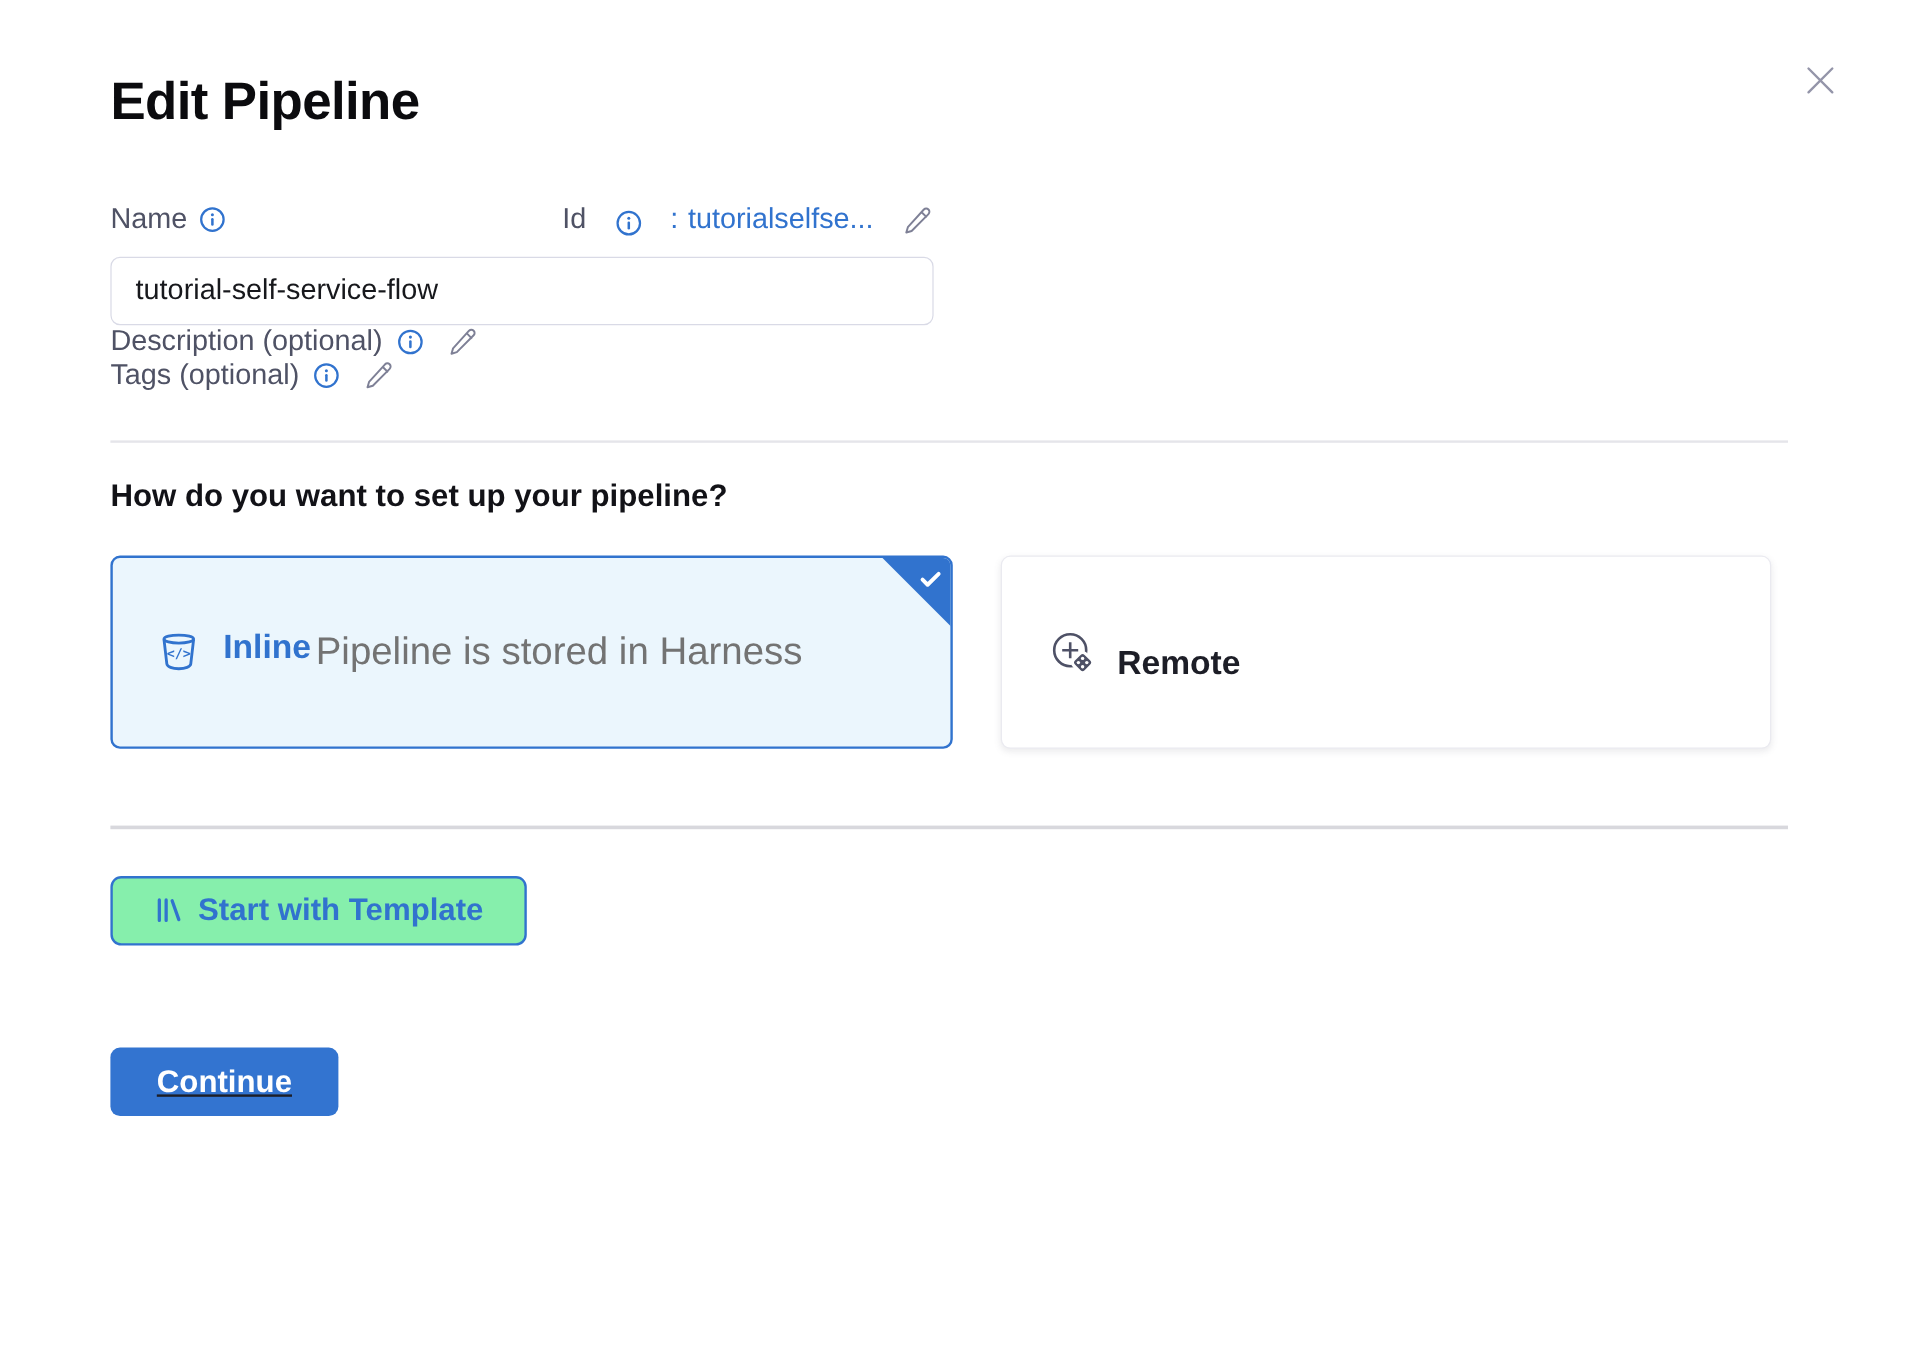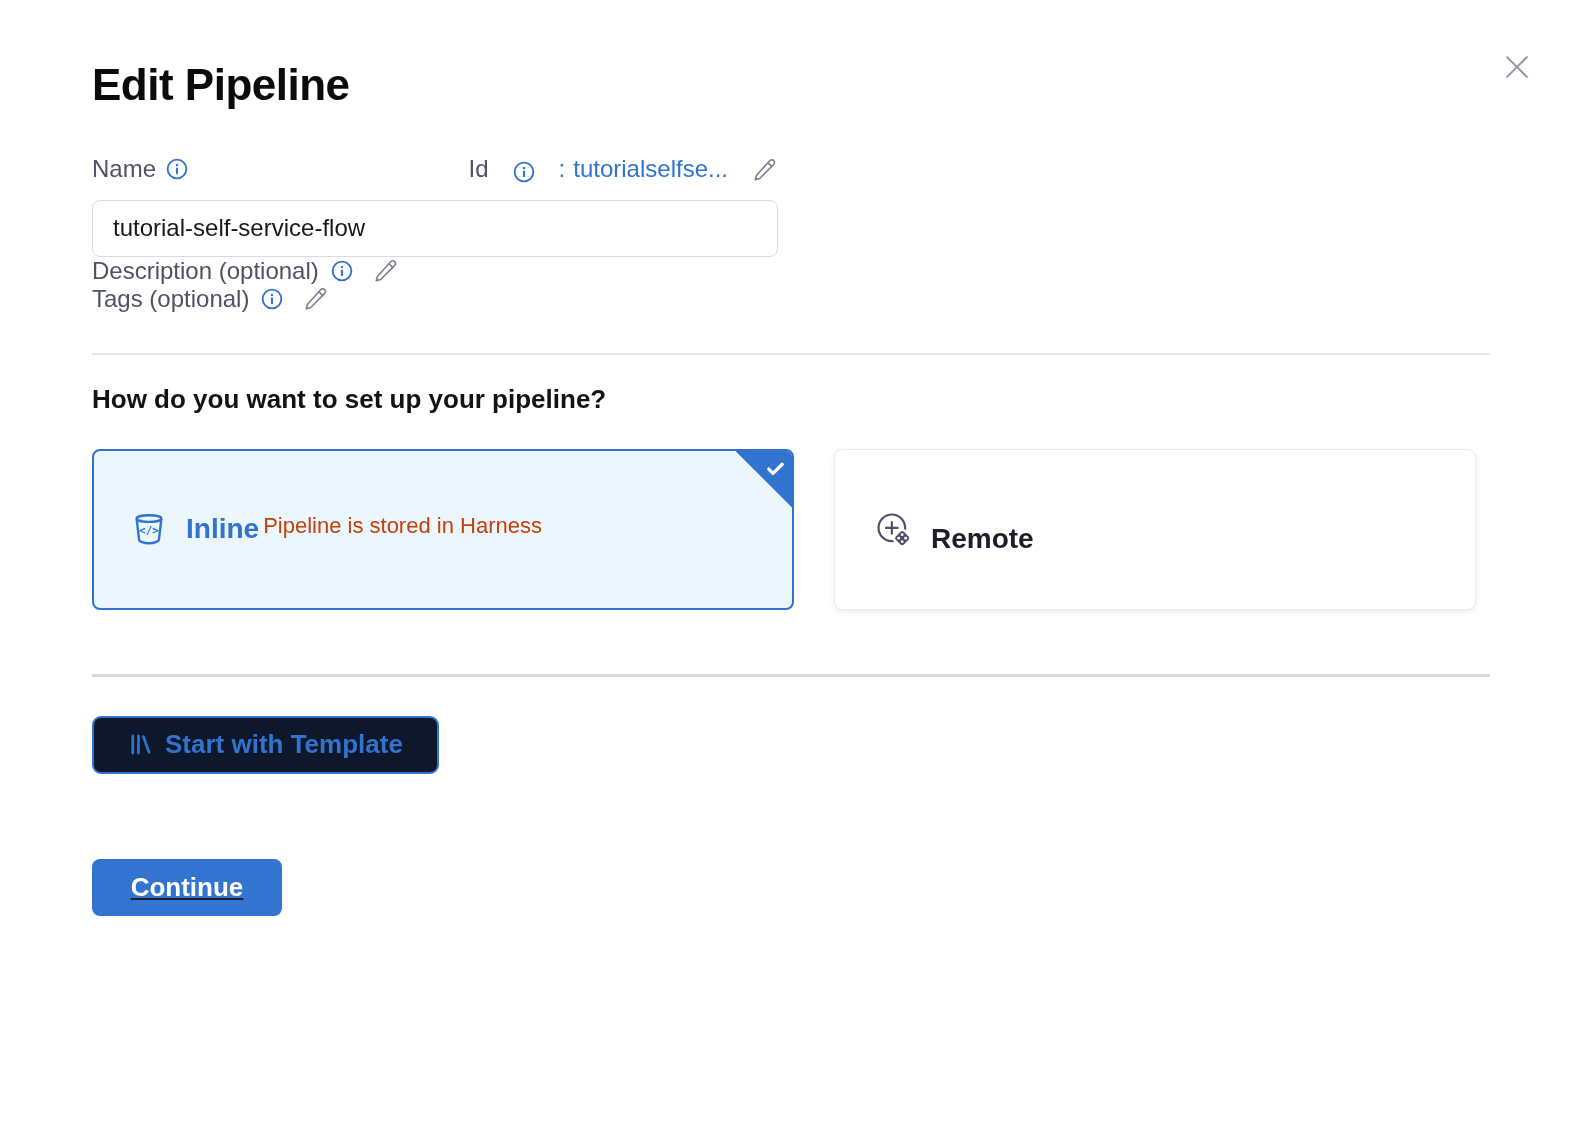--- a/index.html
+++ b/index.html
@@ -14,21 +14,21 @@
     position:absolute; top:48px; right:58px;
     width:38px; height:38px; background:none; border:none; cursor:pointer;
     display:flex; align-items:center; justify-content:center; padding:0;
   }
   .content { margin-left:92px; width:1398px; }
   h1.dialog-title {
     margin:0; padding-top:60px; font-size:44px; line-height:1.15;
     font-weight:700; color:#0b0b0e; letter-spacing:-0.5px;
   }
   .form-head {
-    width:686px; margin-top:44px;
+    width:686px; margin-top:58px;
     display:flex; justify-content:space-between; align-items:center;
     font-size:24px; color:#4f5265;
   }
   .label-group { display:flex; align-items:center; gap:10px; }
   .id-group { display:flex; align-items:flex-end; gap:24px; }
   .id-link-group { display:flex; align-items:center; gap:8px; color:#3173ce; }
   .id-link { color:#3173ce; text-decoration:none; cursor:pointer; }
   .name-input {
     display:block; width:686px; height:57px; margin-top:17px;
     border:1px solid #d9dae6; border-radius:8px; background:#fff;
@@ -56,31 +56,31 @@
     width:702px; background:#ebf6fd; border:2px solid #3173ce; padding-left:36px;
   }
   .store-card.unselected {
     width:642px; border:1px solid #eaeaf0;
     box-shadow:0 2px 5px rgba(96,97,112,0.12);
   }
   .card-text { display:flex; flex-direction:row; gap:4px; }
   .card-title { margin:0; font-size:28px; font-weight:700; line-height:1.2; }
   .card-title.blue { color:#3173ce; }
   .card-title.dark { color:#1d1e27;margin-top:20px; }
-  .card-desc { margin:0; font-size:22px; color:#c2410c; line-height:1.3; }
+  .card-desc { margin:0; font-size:32px; color:#737373; line-height:1.3; }
   .corner-check {
     position:absolute; top:-1px; right:-1px; width:59px; height:59px;
     background:#3173ce;
     clip-path:polygon(0 0, 100% 0, 100% 100%);
   }
   .corner-check svg { position:absolute; top:7px; right:6px; }
   .template-btn {
     margin-top:39px; height:58px; padding:0 34px;
     display:inline-flex; align-items:center; gap:12px;
-    background:#0f172a; border:2px solid #3173ce; border-radius:9px;
+    background:#86efac; border:2px solid #3173ce; border-radius:9px;
     color:#3173ce; font-size:26px; font-weight:700; cursor:pointer;
     font-family:"Liberation Sans","DejaVu Sans",sans-serif;
   }
   .actions { margin-top:85px; display:flex; gap:24px;text-decoration:underline; }
   .btn {
     height:57px; border:none; border-radius:8px; cursor:pointer;
     font-size:26px; font-weight:700;
     font-family:"Liberation Sans","DejaVu Sans",sans-serif;
     display:inline-flex; align-items:center; justify-content:center;
   }

